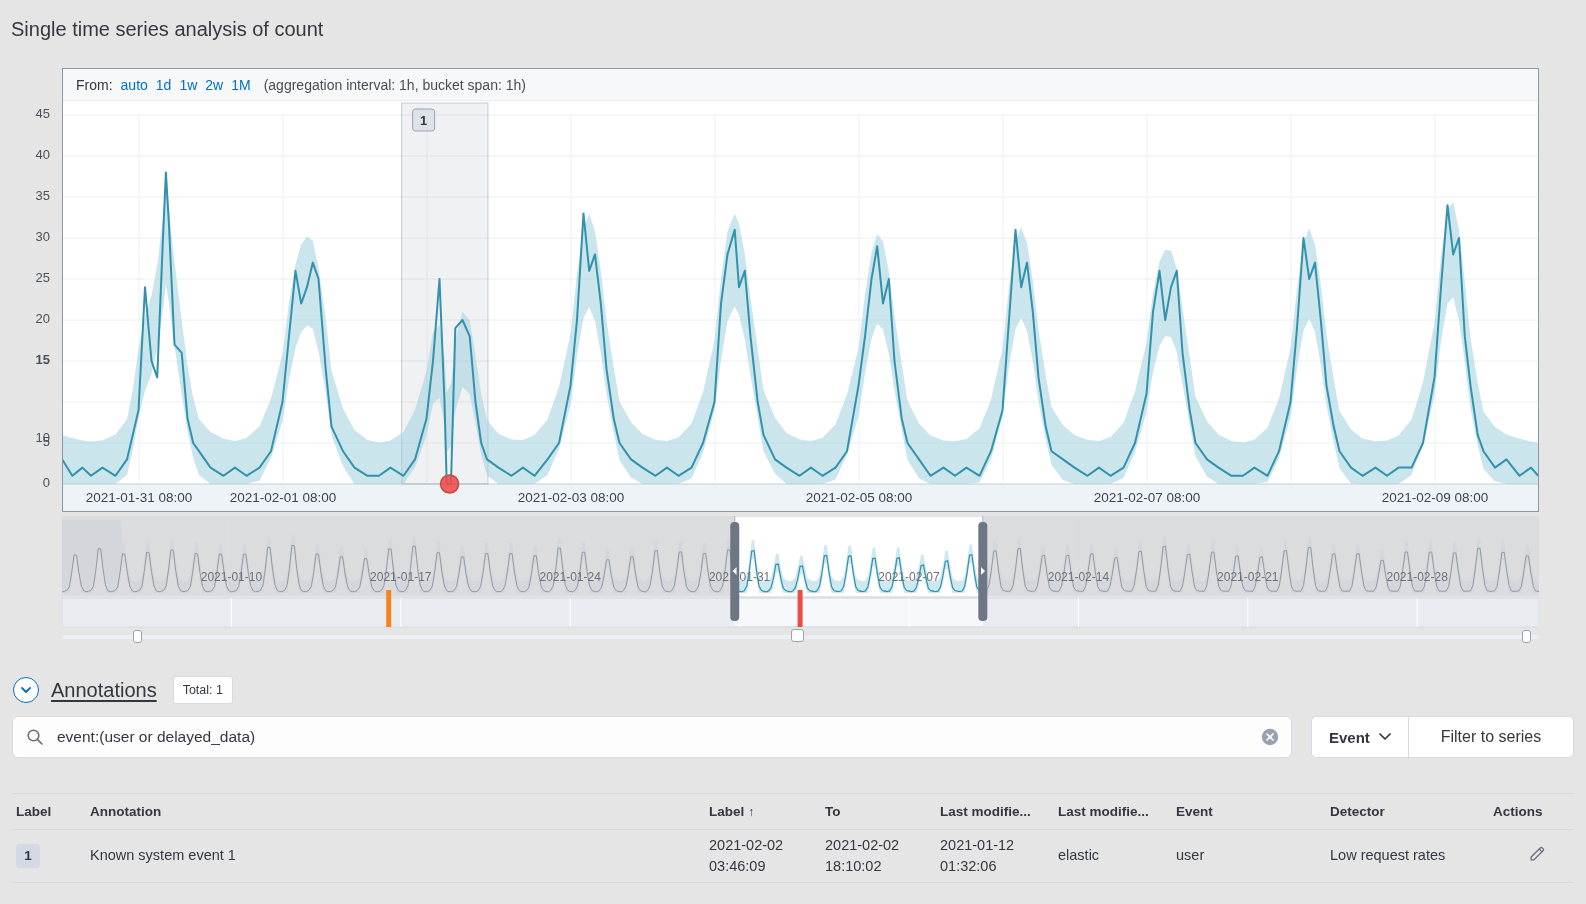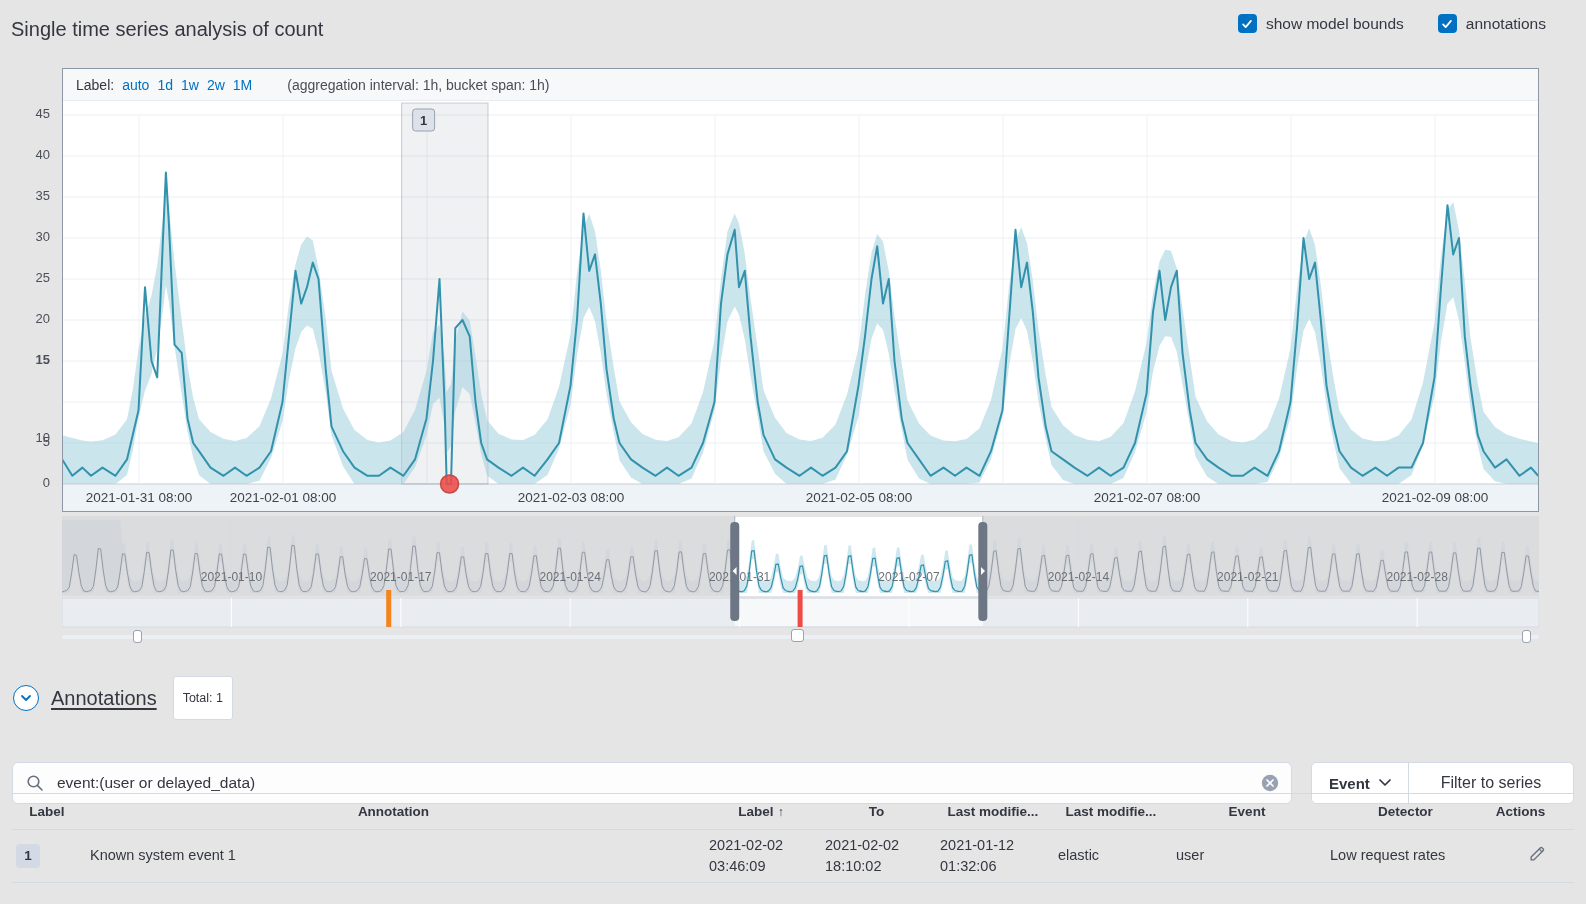--- a/index.html
+++ b/index.html
@@ -10,101 +10,83 @@
   .page-title { position:absolute; left:11px; top:18px; font-size:20px; font-weight:400; color:#343741; }
   .cb-row { position:absolute; right:40px; top:14px; display:flex; gap:34px; align-items:center; }
   .cb-group { display:flex; align-items:center; gap:9px; font-size:15.5px; cursor:pointer; }
   .checkbox { width:19px; height:19px; background:#0071c2; border-radius:4px; display:flex; align-items:center; justify-content:center; flex:0 0 auto; }
 
   
   .chart-box { position:absolute; left:62px; top:68px; width:1477px; height:444px; border:1px solid #8d98a6; background:#fff; }
   .zoom-bar { position:absolute; left:0; top:0; width:100%; height:32px; background:#f6f8fa; border-bottom:1px solid #e8ecf1; display:flex; align-items:center; gap:8px; padding:0 13px; font-size:14px; z-index:2; }
   .zoom-label { color:#343741; }
   .zoom-link { color:#0071c2; text-decoration:none; cursor:pointer; }
-  .agg-note { color:#4a4d55; margin-left:27px; }
+  .agg-note { color:#4a4d55; margin-left:5px; }
   #mainChart { position:absolute; left:0; top:0; z-index:1; }
   svg { font-family:"Liberation Sans", sans-serif; }
   .ylab { position:absolute; left:0; width:50px; text-align:right; font-size:13px; color:#4a4f59; height:18px; line-height:18px; }
 
   
   #ctxChart { position:absolute; left:62px; top:516px; }
   .slider-row { position:absolute; left:62px; top:629px; width:1477px; height:15px; }
   .slider-track { position:absolute; left:0; top:6px; width:100%; height:4px; background:#eceff3; border-radius:2px; }
   .slider-handle { position:absolute; background:#fff; border:1px solid #98a2b3; border-radius:3px; cursor:pointer; }
   .sh-left { left:71px; top:1px; width:9px; height:13px; }
   .sh-mid { left:729px; top:0; width:13px; height:13px; }
   .sh-right { left:1460px; top:1px; width:9px; height:13px; }
 
   
   .annot-header { position:absolute; left:13px; top:676px; display:flex; align-items:center; gap:12px; }
   .collapse-btn { width:26px; height:26px; border-radius:50%; border:1px solid #0071c2; background:#fff; display:flex; align-items:center; justify-content:center; cursor:pointer; }
   .annot-title { font-size:20px; font-weight:500; color:#343741; text-decoration:underline; text-underline-offset:3px; }
-  .total-badge { border:1px solid #d3dae6; border-radius:3px; background:#fff; padding:14px 9px; font-size:12.5px; color:#343741; margin-left:4px; }
-
-  
-  .controls-row { position:absolute; left:12px; top:762px; width:1562px; height:56px; display:flex; gap:19px; }
+  .total-badge { border:1px solid #d3dae6; border-radius:3px; background:#fff; padding:6px 9px; font-size:12.5px; color:#343741; margin-left:4px; }
+
+  
+  .controls-row { position:absolute; left:12px; top:716px; width:1562px; height:56px; display:flex; gap:19px; }
   .search-wrap { position:relative; flex:0 0 1280px; height:42px; }
   .search-input { width:100%; height:42px; border:1px solid #d3dae6; border-radius:6px; background:#fdfdfe; padding:0 44px 0 44px; font-size:15.5px; color:#343741; font-family:"Liberation Sans", sans-serif; outline:none; }
   .search-icon { position:absolute; left:14px; top:12px; }
   .clear-btn { position:absolute; right:13px; top:12px; width:18px; height:18px; border:none; background:transparent; padding:0; cursor:pointer; }
   .btn-group { flex:0 0 263px; height:42px; display:flex; border:1px solid #d3dae6; border-radius:6px; background:#fff; overflow:hidden; }
   .btn-event { display:flex; align-items:center; gap:9px; padding:0 17px; font-size:15px; font-weight:600; color:#343741; border:none; background:#fff; border-right:1px solid #d3dae6; cursor:pointer; font-family:"Liberation Sans", sans-serif; }
   .btn-filter { flex:1; display:flex; align-items:center; justify-content:center; font-size:16px; color:#343741; border:none; background:#fff; cursor:pointer; font-family:"Liberation Sans", sans-serif; }
 
   
   .annot-table { position:absolute; left:12px; top:793px; width:1562px; border-collapse:collapse; table-layout:fixed; font-size:14.5px; color:#343741; }
-  .annot-table th { font-size:13.5px; font-weight:700; text-align:center; border-top:1px solid #d3dae6; border-bottom:1px solid #d3dae6; height:36px; padding:0 8px 0 4px; white-space:nowrap; overflow:hidden; cursor:pointer; }
+  .annot-table th { font-size:13.5px; font-weight:700; text-align:left; border-top:1px solid #d3dae6; border-bottom:1px solid #d3dae6; height:36px; padding:0 8px 0 4px; white-space:nowrap; overflow:hidden; cursor:pointer; }
   .annot-table td { border-bottom:1px solid #d3dae6; height:53px; padding:4px 8px 4px 4px; vertical-align:middle; line-height:1.45; }
   .th-actions, .td-actions { text-align:right; padding-right:26px !important; }
   .sort-arrow { font-size:12px; margin-left:4px; }
   .label-badge { display:inline-flex; width:24px; height:24px; border-radius:4px; background:#d3dae6; color:#343741; font-size:13.5px; font-weight:600; align-items:center; justify-content:center; }
   .pencil-btn { background:transparent; border:none; cursor:pointer; padding:2px; }
 </style>
 </head>
 <body>
 
 <div class="app">
 
   <div class="page-title">Single time series analysis of count</div>
 
-  <div class="cb-row">
-    <label class="cb-group">
-      <span class="checkbox">
-        <svg width="14" height="14" viewBox="0 0 16 16">
-            <path d="M3.5 8.5 L6.5 11.5 L12.5 4.5" stroke="#fff" stroke-width="2" fill="none" stroke-linecap="round" stroke-linejoin="round"></path>
-          </svg>
-      </span>
-      <span>show model bounds</span>
-    </label>
-    <label class="cb-group">
-      <span class="checkbox">
-        <svg width="14" height="14" viewBox="0 0 16 16">
-            <path d="M3.5 8.5 L6.5 11.5 L12.5 4.5" stroke="#fff" stroke-width="2" fill="none" stroke-linecap="round" stroke-linejoin="round"></path>
-          </svg>
-      </span>
-      <span>annotations</span>
-    </label>
-  </div>
 
   <div id="ylabels">
       <div class="ylab" style="top: 474px;">0</div>
       <div class="ylab" style="top: 433px;">5</div>
       <div class="ylab" style="top: 392px; margin-top: 37px;">10</div>
       <div class="ylab" style="top: 351px; font-weight: bold;">15</div>
       <div class="ylab" style="top: 310px;">20</div>
       <div class="ylab" style="top: 269px;">25</div>
       <div class="ylab" style="top: 228px;">30</div>
       <div class="ylab" style="top: 187px;">35</div>
       <div class="ylab" style="top: 146px;">40</div>
       <div class="ylab" style="top: 105px; padding-left: 8px;">45</div>
     </div>
 
   <div class="chart-box">
     <div class="zoom-bar">
-      <span class="zoom-label">Label:</span>
+      <span class="zoom-label">From:</span>
       <a class="zoom-link">auto</a>
       <a class="zoom-link">1d</a>
       <a class="zoom-link">1w</a>
       <a class="zoom-link">2w</a>
       <a class="zoom-link">1M</a>
       <span class="agg-note">(aggregation interval: 1h, bucket span: 1h)</span>
     </div>
     <svg id="mainChart" width="1475" height="442" viewBox="0 0 1475 442">
         <rect x="0" y="415" width="1475" height="27" fill="#eef3f8"></rect>
         <line x1="0" y1="415" x2="1475" y2="415" stroke="#c7cdd6" stroke-width="1"></line>

